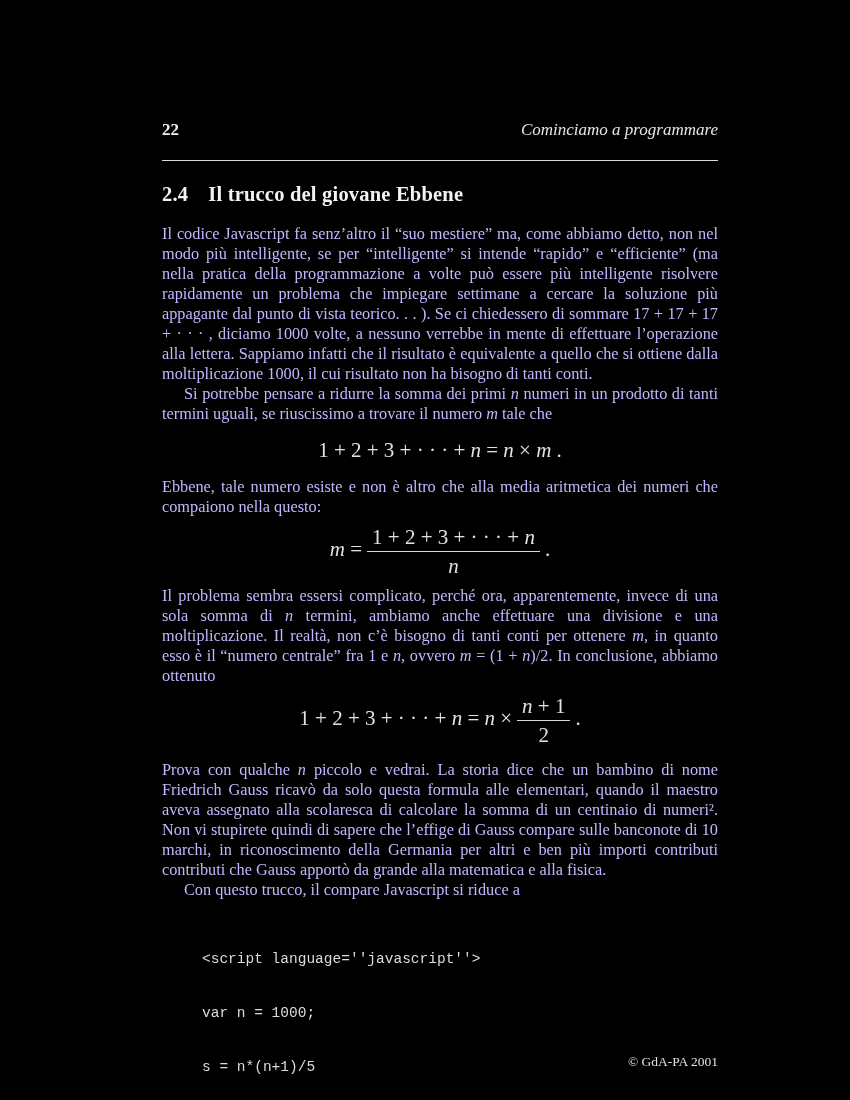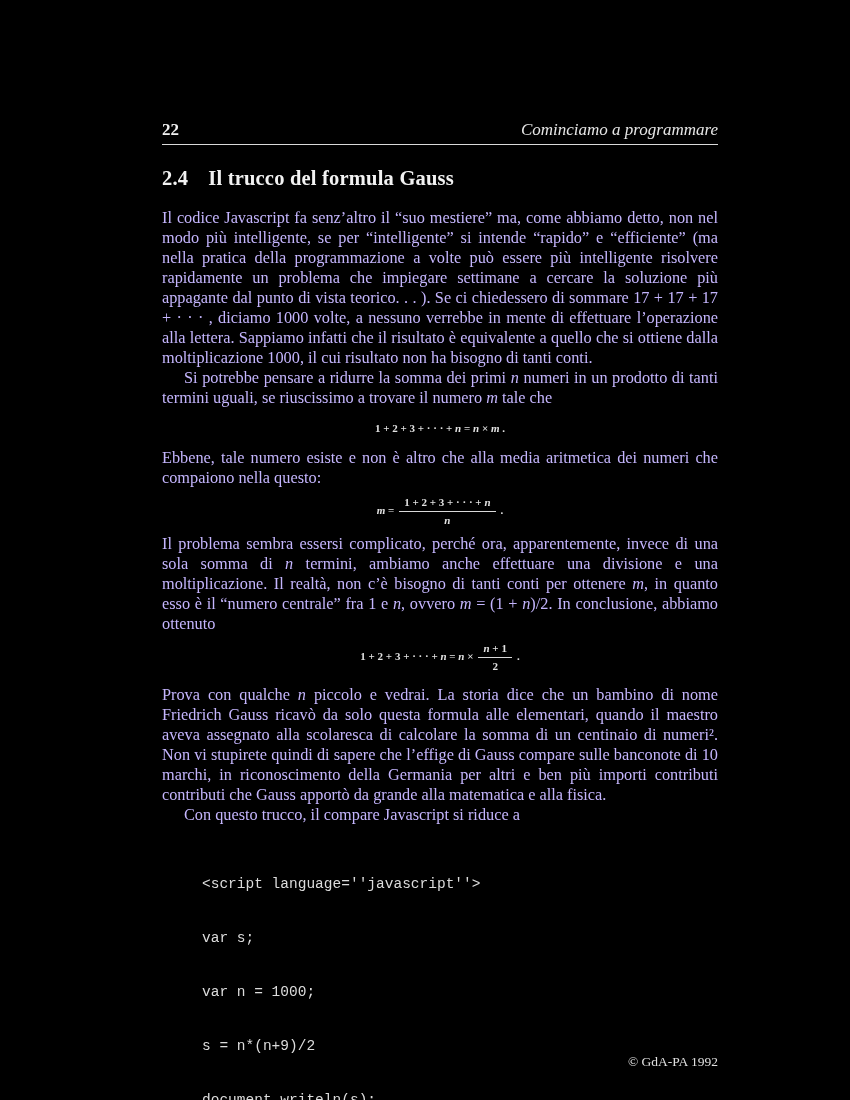--- a/index.html
+++ b/index.html
@@ -12,21 +12,21 @@
     overflow:hidden;
   }
   .content {
     position:absolute;
     left:162px; top:96px;
     width:556px;
   }
   
   .runhead {
     display:flex; justify-content:space-between; align-items:baseline;
-    padding-bottom:4px;
+    padding-bottom:20px;
     border-bottom:1.5px solid #d9d9d9;
     font-size:17px;
   }
   .runhead .pagenum { font-weight:bold; color:#f0f0f0; }
   .runhead .runtitle { font-style:italic; color:#e6e6e6;margin-top:24px; }
 
   .section-heading {
     margin-top:22px;
     font-size:20.5px; font-weight:bold; color:#f2f2f2;
     letter-spacing:.2px;
@@ -38,24 +38,23 @@
     font-size:16.3px; line-height:20px;
     text-align:justify;
     color:#c4b5fd;
   }
   p.body.first { margin-top:18px; }
   p.body.indent { text-indent:22px; }
   p.body i, .formula i, .footnote i { font-style:italic; }
 
   .formula {
     text-align:center;
-    font-size:11px;
+    font-size:21px;
     color:#e2e2e2;
     margin:14px 0 14px 0;
-    font-weight:bold;
   }
   .formula.frac-formula { margin:8px 0 8px 0; }
   .frac {
     display:inline-block; vertical-align:middle;
     text-align:center; margin:0 5px;
     line-height:1.15;
   }
   .frac .num { display:block; border-bottom:1px solid #d9d9d9; padding:0 5px 2px 5px; }
   .frac .den { display:block; padding-top:2px; }
 
@@ -80,21 +79,21 @@
 
 <div class="page">
   <div class="content">
 
     <div class="runhead">
       <span class="pagenum">22</span>
       <span class="runtitle">Cominciamo a programmare</span>
     </div>
 
     <div class="section-heading">
-      <span class="secnum">2.4</span><span>Il trucco del formula Gauss</span>
+      <span class="secnum">2.4</span><span>Il trucco del giovane Ebbene</span>
     </div>
 
     <p class="body first">Il codice Javascript fa senz’altro il “suo mestiere” ma, come abbiamo detto, non nel modo più intelligente, se per “intelligente” si intende “rapido” e “efficiente” (ma nella pratica della programmazione a volte può essere più intelligente risolvere rapidamente un problema che impiegare settimane a cercare la soluzione più appagante dal punto di vista teorico. . . ). Se ci chiedessero di sommare 17 + 17 + 17 + · · · , diciamo 1000 volte, a nessuno verrebbe in mente di effettuare l’operazione alla lettera. Sappiamo infatti che il risultato è equivalente a quello che si ottiene dalla moltiplicazione 1000, il cui risultato non ha bisogno di tanti conti.</p>
 
     <p class="body indent">Si potrebbe pensare a ridurre la somma dei primi <i>n</i> numeri in un prodotto di tanti termini uguali, se riuscissimo a trovare il numero <i>m</i> tale che</p>
 
     <div class="formula">1 + 2 + 3 + · · · + <i>n</i> = <i>n</i> × <i>m</i> .</div>
 
     <p class="body">Ebbene, tale numero esiste e non è altro che alla media aritmetica dei numeri che compaiono nella questo:</p>
 
@@ -107,25 +106,24 @@
     <div class="formula frac-formula">
       <span>1 + 2 + 3 + · · · + <i>n</i> = <i>n</i> ×</span><span class="frac"><span class="num"><i>n</i> + 1</span><span class="den">2</span></span><span>.</span>
     </div>
 
     <p class="body" style="margin-top:12px;">Prova con qualche <i>n</i> piccolo e vedrai. La storia dice che un bambino di nome Friedrich Gauss ricavò da solo questa formula alle elementari, quando il maestro aveva assegnato alla scolaresca di calcolare la somma di un centinaio di numeri². Non vi stupirete quindi di sapere che l’effige di Gauss compare sulle banconote di 10 marchi, in riconoscimento della Germania per altri e ben più importi contributi contributi che Gauss apportò da grande alla matematica e alla fisica.</p>
 
     <p class="body indent">Con questo trucco, il compare Javascript si riduce a</p>
 
     <div class="codeblock">
       <div>&lt;script language=''javascript''&gt;</div>
-      <div>var s;</div>
       <div>var n = 1000;</div>
-      <div>s = n*(n+9)/2</div>
+      <div>s = n*(n+1)/5</div>
       <div>document.writeln(s);</div>
       
     </div>
 
   </div>
 
   <div class="footer">
-    <span>© GdA-PA 1992</span>
+    <span>© GdA-PA 2001</span>
   </div>
 </div>
 
 </body></html>

